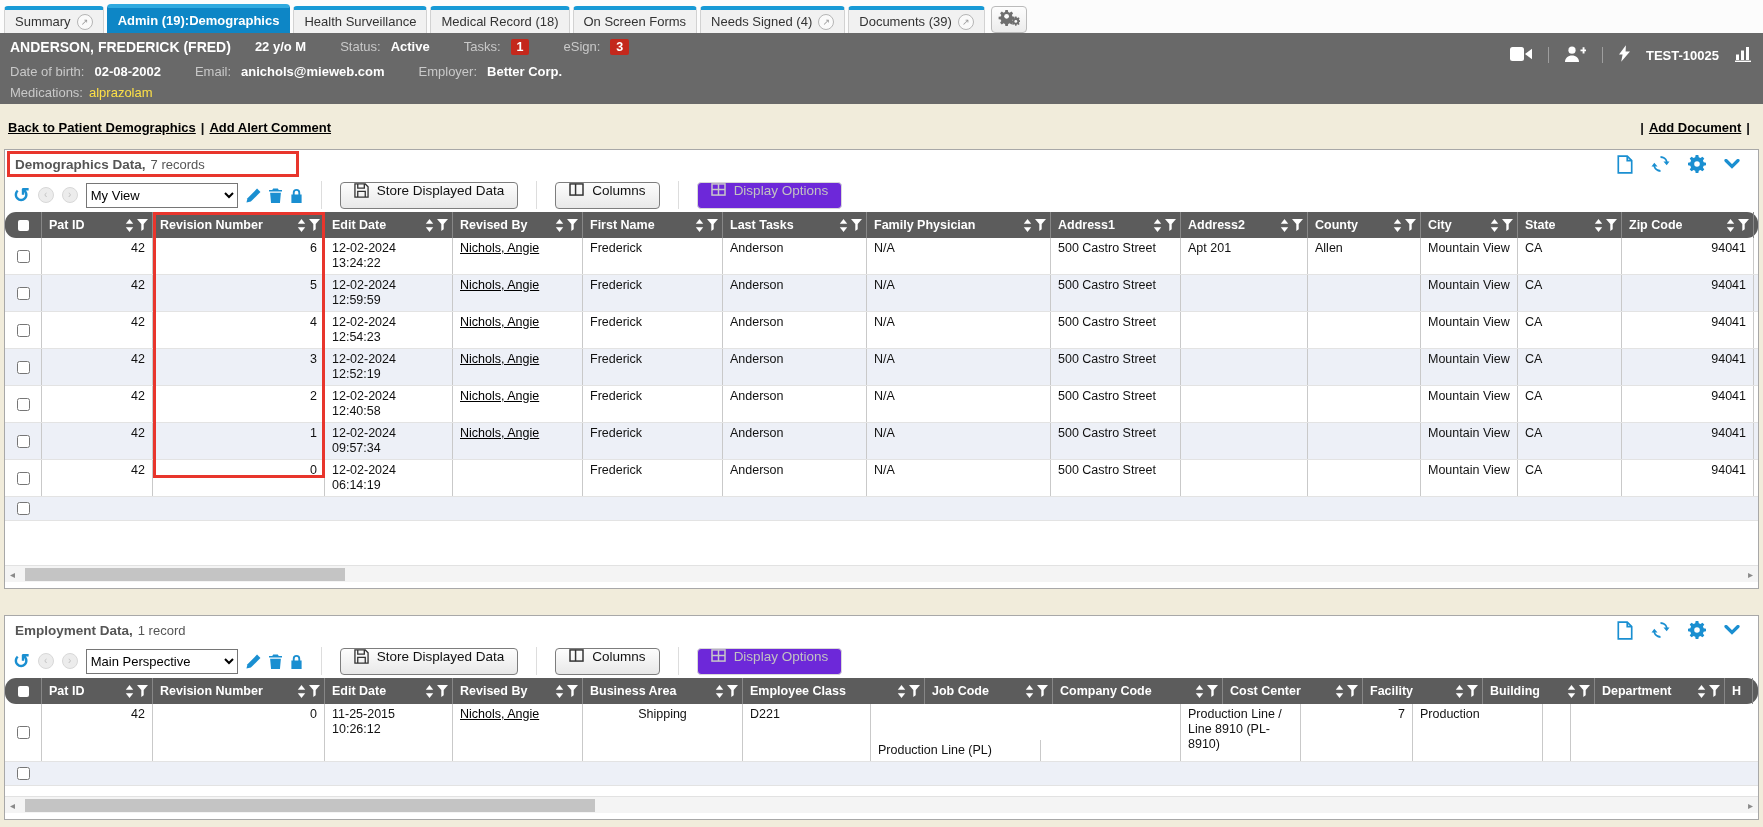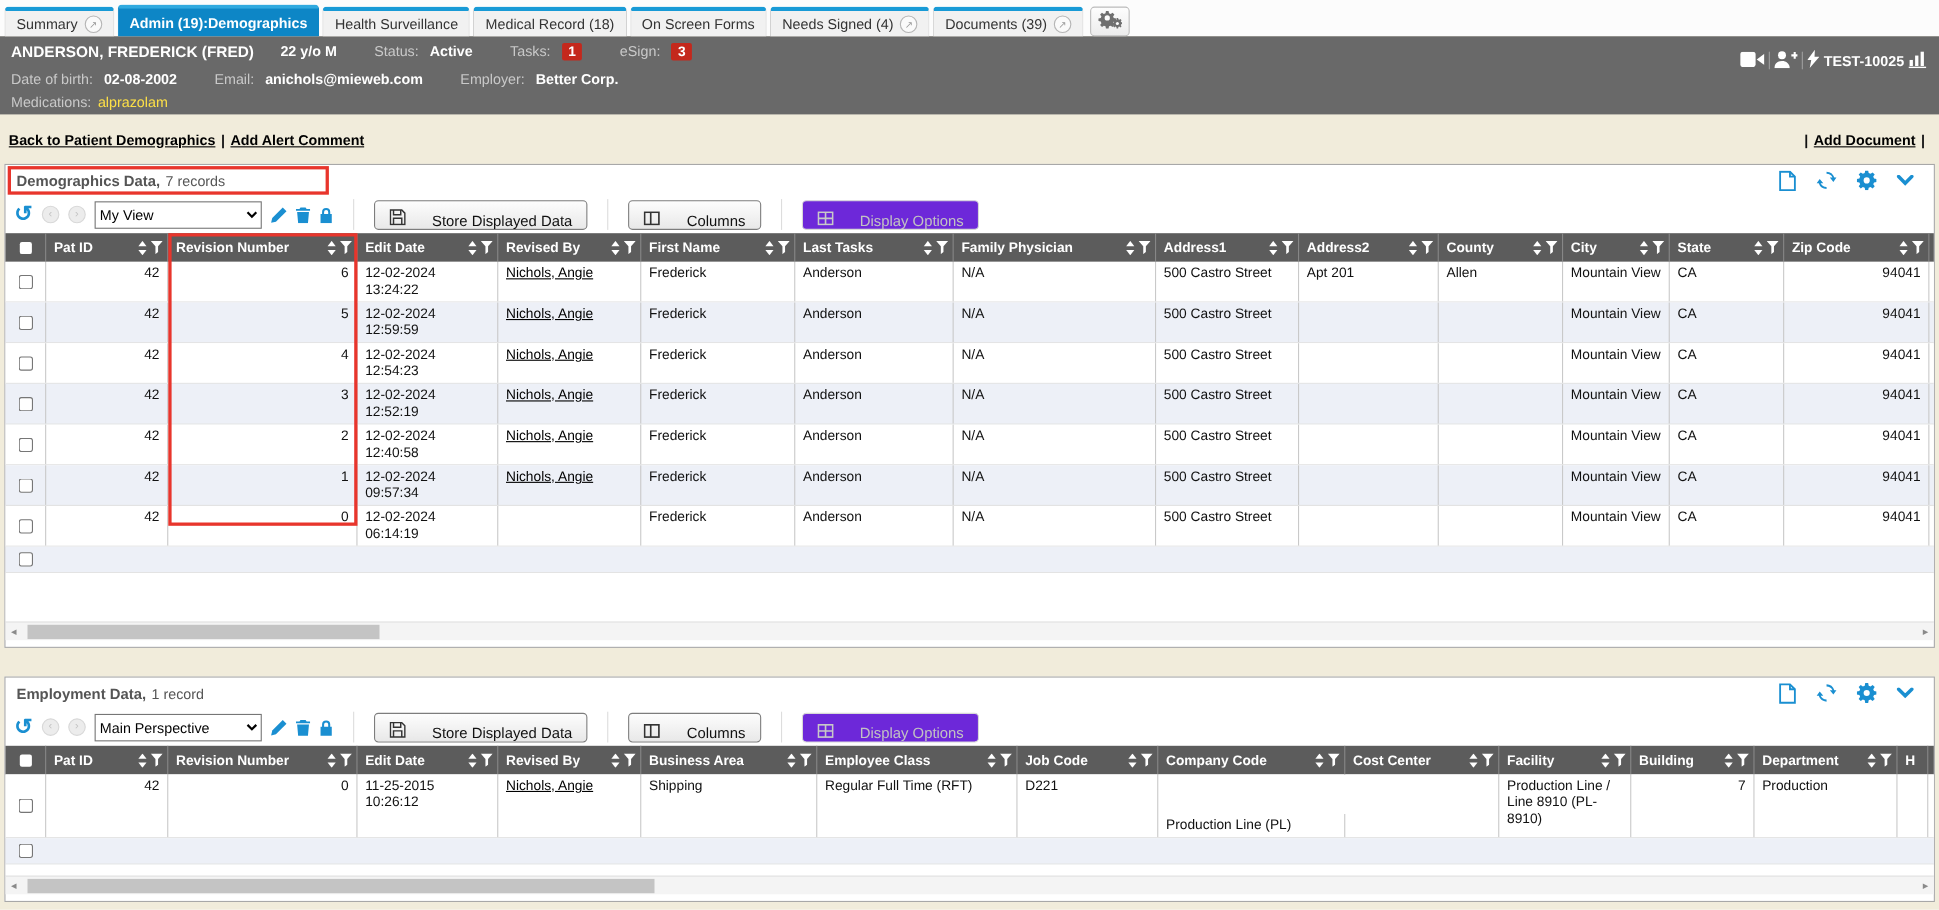--- a/index.html
+++ b/index.html
@@ -22,21 +22,21 @@
   .banner { background:#696969; color:#fff; padding:0 10px; }
   .b-row { display:flex; align-items:center; }
   .b-row1 { height:27px; gap:10px; }
   .b-row2 { height:22px; gap:10px; }
   .b-row3 { height:22px; gap:6px; padding-bottom:2px; }
   .b-name { font-size:14px; font-weight:bold; margin-right:14px; }
   .b-strong { font-weight:bold; }
   .b-label { color:#c9c9c9; }
   .b-gap { width:14px; }
   .badge { background:#c4281c; color:#fff; font-weight:bold; font-size:12.5px; padding:1px 6px; border-radius:2px; }
-  .b-right { margin-left:auto; display:flex; align-items:center; gap:4px;margin-top:17px; }
+  .b-right { margin-left:auto; display:flex; align-items:center; gap:16px;margin-top:17px; }
   .b-sep { width:1px; height:16px; background:#9e9e9e; }
   .b-med { color:#fde047; }
 
   
   .content { padding:0 4px; }
   .links-row { display:flex; justify-content:space-between; align-items:center; margin:16px 4px 14px 4px; font-weight:bold; }
   .links-row a { color:#000; text-decoration:underline; cursor:pointer; }
   .lsep { margin:0 5px; text-decoration:none; }
 
   
@@ -48,26 +48,26 @@
   .panel-icons { margin-left:auto; display:flex; align-items:center; gap:18px; margin-right:8px; }
   .panel-icons .icon { cursor:pointer; display:inline-flex; }
 
   .toolbar { height:34px; display:flex; align-items:center; padding:0 8px; gap:8px; }
   .undo { color:#1a8fd1; font-size:20px; font-weight:bold; line-height:20px; cursor:pointer; }
   .navcircle { width:16px; height:16px; border-radius:50%; background:#ececec; border:1px solid #d8d8d8;
                color:#c3c3c3; font-size:10px; line-height:14px; text-align:center; }
   .view-select { width:152px; height:25px; border:1px solid #767676; background:#fff; font-size:13px; font-family:inherit; }
   .tbicon { display:inline-flex; cursor:pointer; }
   .tsep { width:1px; height:28px; background:#ddd; margin:0 10px; }
-  .btn { display:inline-flex; align-items:flex-end; gap:24px; height:27px; padding:0 13px; border:1px solid #7d7d7d;
+  .btn { display:inline-flex; align-items:flex-start; gap:8px; height:27px; padding:0 13px; border:1px solid #7d7d7d;
          border-radius:4px; background:linear-gradient(#fdfdfd,#e8e8e8); font-size:13.5px; font-family:inherit; color:#111; cursor:pointer; }
   .btn.disabled { border-color:#d8d8d8; background:#6d28d9; color:#c2c2c2; cursor:default; }
 
   
-  .grid-header { display:flex; background:#5c5c5c; color:#fff; height:26px; }
+  .grid-header { display:flex; background:#5c5c5c; color:#fff; height:26px;border-radius:11px; }
   .gh-cell { display:flex; align-items:center; padding:0 4px 0 7px; border-right:1px solid #878787; font-weight:bold; font-size:12.5px; }
   .gh-cell .lbl { flex:1; white-space:nowrap; overflow:hidden; }
   .gh-cell .icon { display:inline-flex; margin-left:3px; cursor:pointer; }
   .gh-cb { display:flex; align-items:center; justify-content:center; border-right:1px solid #878787; }
   .sq { width:11px; height:11px; background:#fff; border-radius:2px; }
 
   .grid-row { display:flex; background:#fff; border-bottom:1px solid #e3e3e3; min-height:34px; }
   .grid-row.alt { background:#edf0f7; }
   .grid-row.extra { min-height:24px; }
   .g-cell { padding:3px 7px; border-right:1px solid #c9c9c9; font-size:12.5px; line-height:15px; overflow:hidden; }
@@ -881,22 +881,21 @@
         <div class="g-cb" style="width: 37px;">
           <input type="checkbox" style="">
         </div>
         <div class="g-cell" style="width: 111px; text-align: right;">42</div>
         <div class="g-cell" style="width: 172px; text-align: right;">0</div>
         <div class="g-cell" style="width: 128px;">
           <div class="line">11-25-2015</div>
           <div class="line">10:26:12</div>
         </div>
         <div class="g-cell" style="width: 130px;"><a class="cell-link">Nichols, Angie</a></div>
-        <div class="g-cell" style="width: 160px;">Shipping</div>
-        <div class="g-cell" style="width: 182px;">Regular Full Time (RFT)</div>
+        <div class="g-cell" style="width: 160px; text-align: center;">Shipping</div>
         <div class="g-cell" style="width: 128px;">D221</div>
         <div class="g-cell" style="width: 170px; margin-top: 36px;">Production Line (PL)</div>
         <div class="g-cell" style="width: 140px;"></div>
         <div class="g-cell" style="width: 120px;">Production Line / Line 8910 (PL-8910)</div>
         <div class="g-cell" style="width: 112px; text-align: right;">7</div>
         <div class="g-cell" style="width: 130px;">Production</div>
         <div class="g-cell" style="width: 28px;"></div>
       </div>
       <div class="grid-row extra alt">
         <div class="g-cb" style="width: 37px;">

